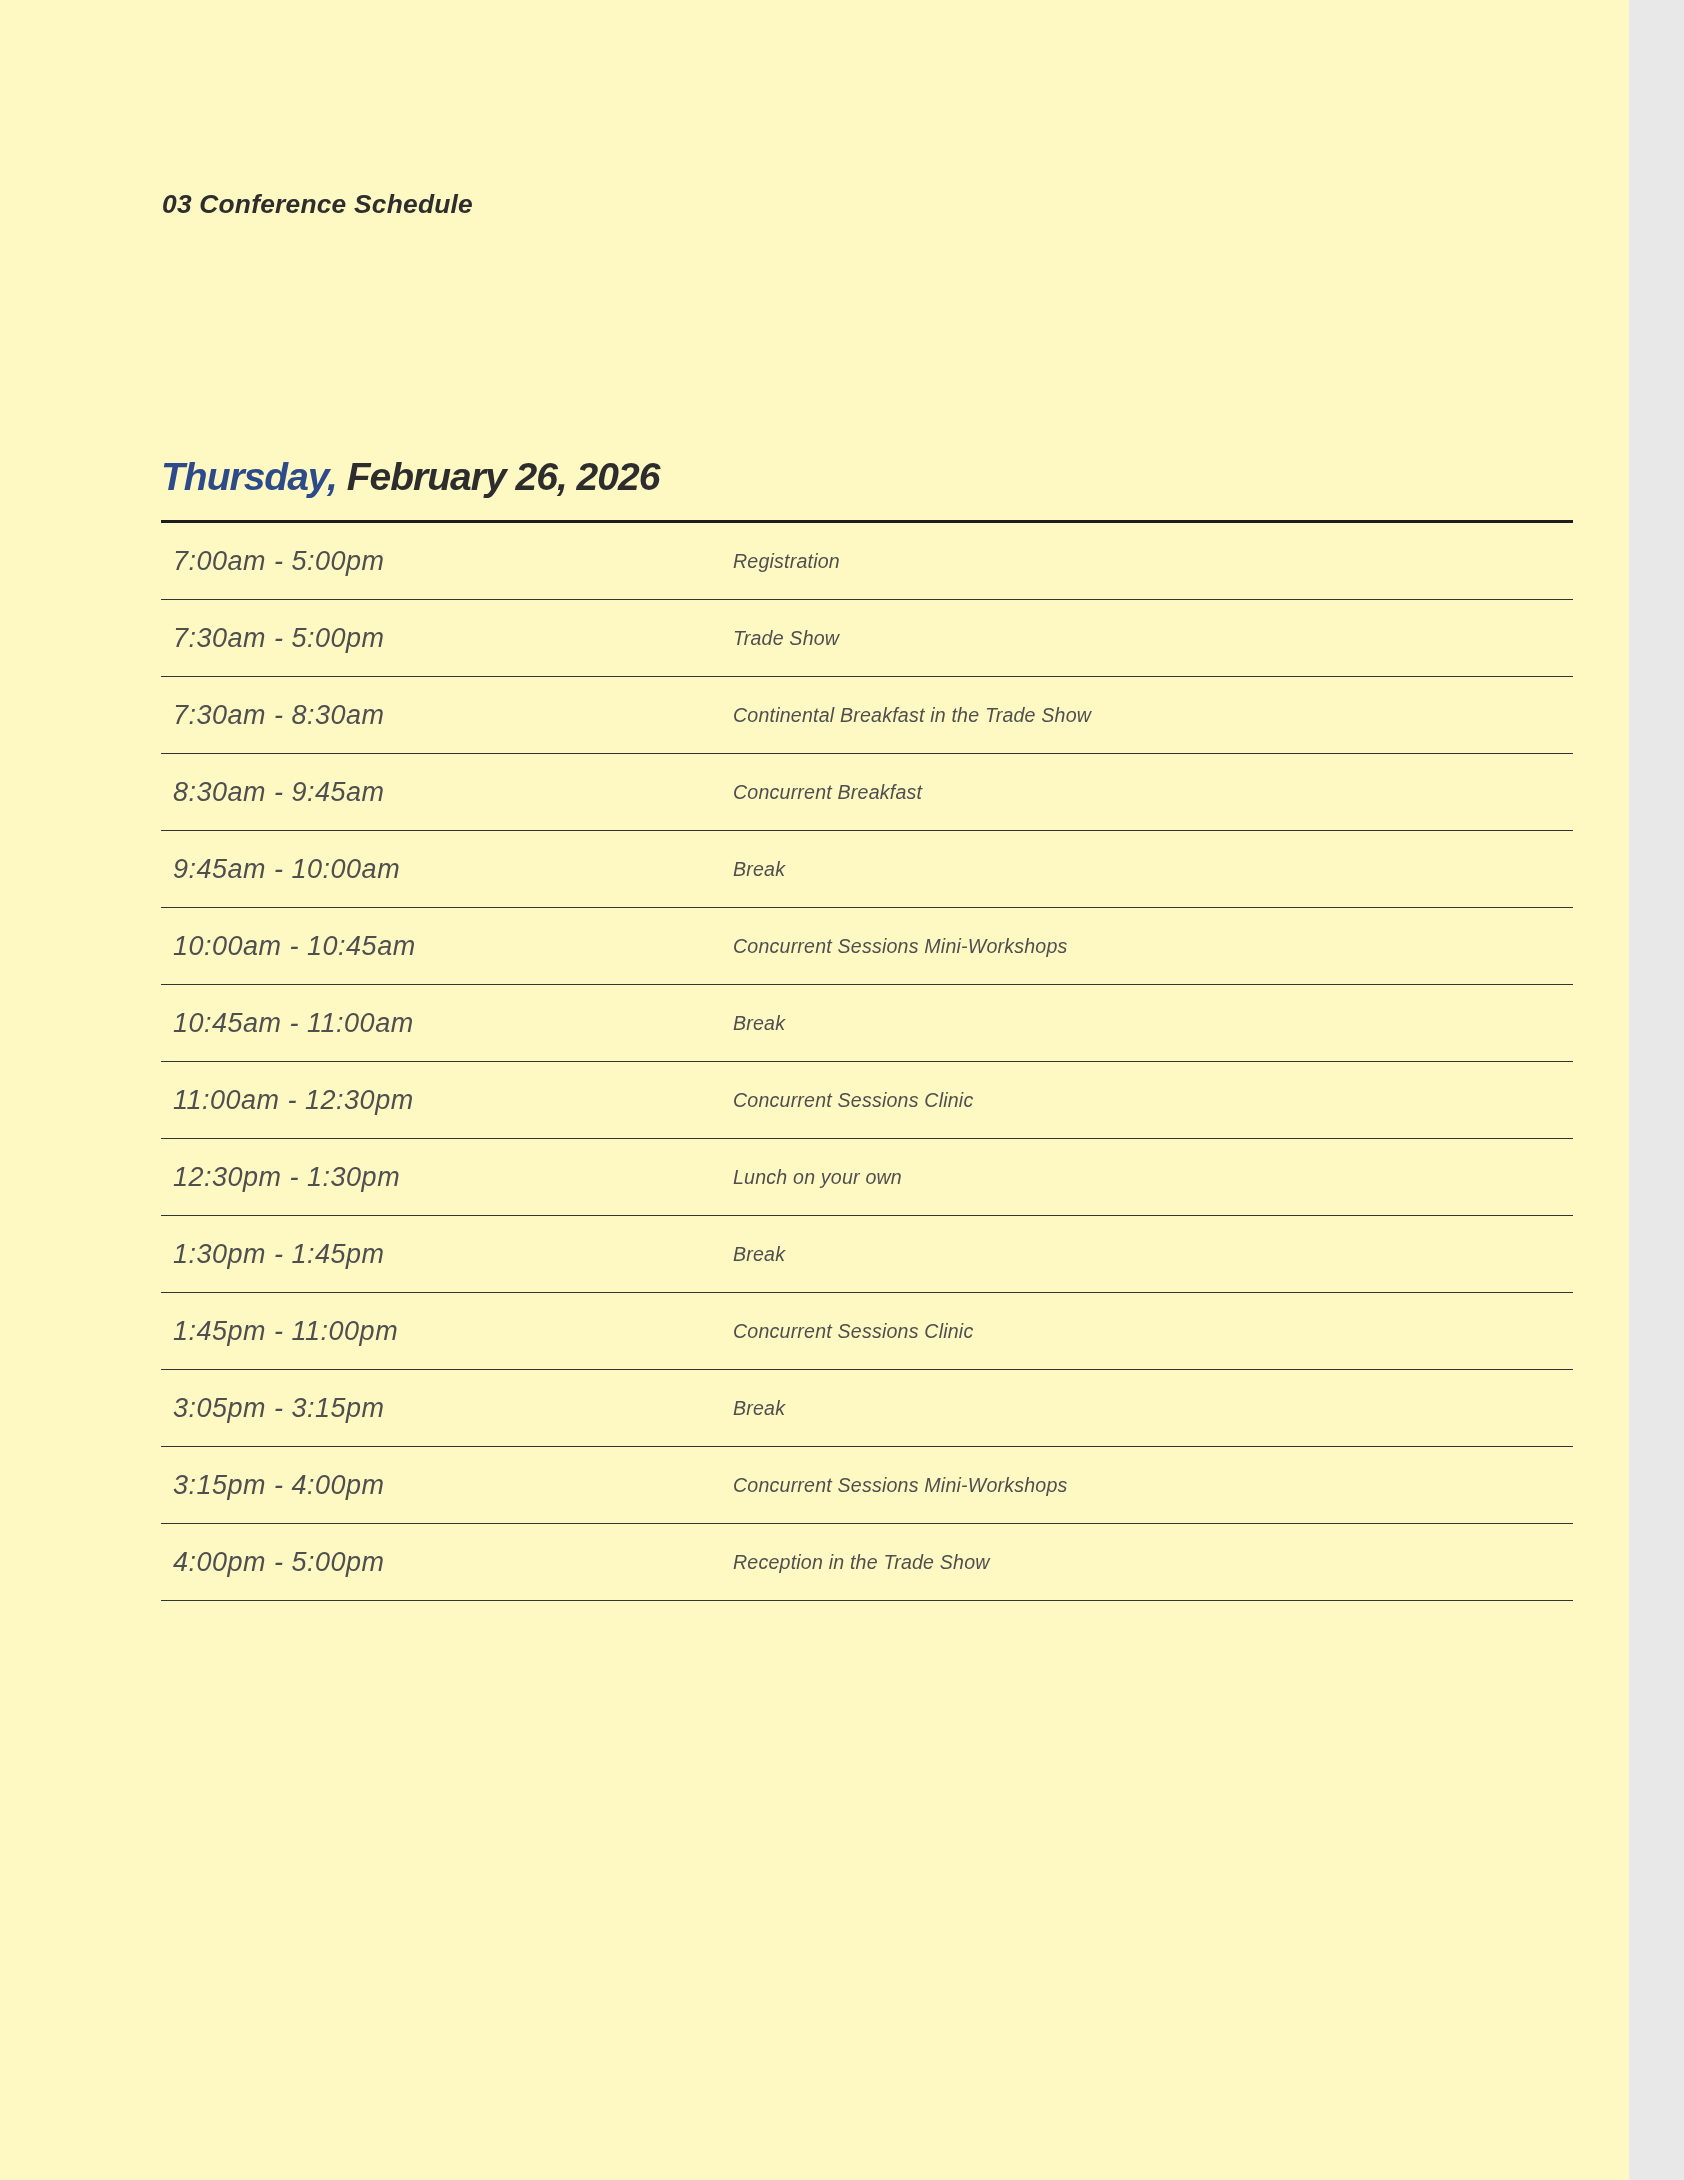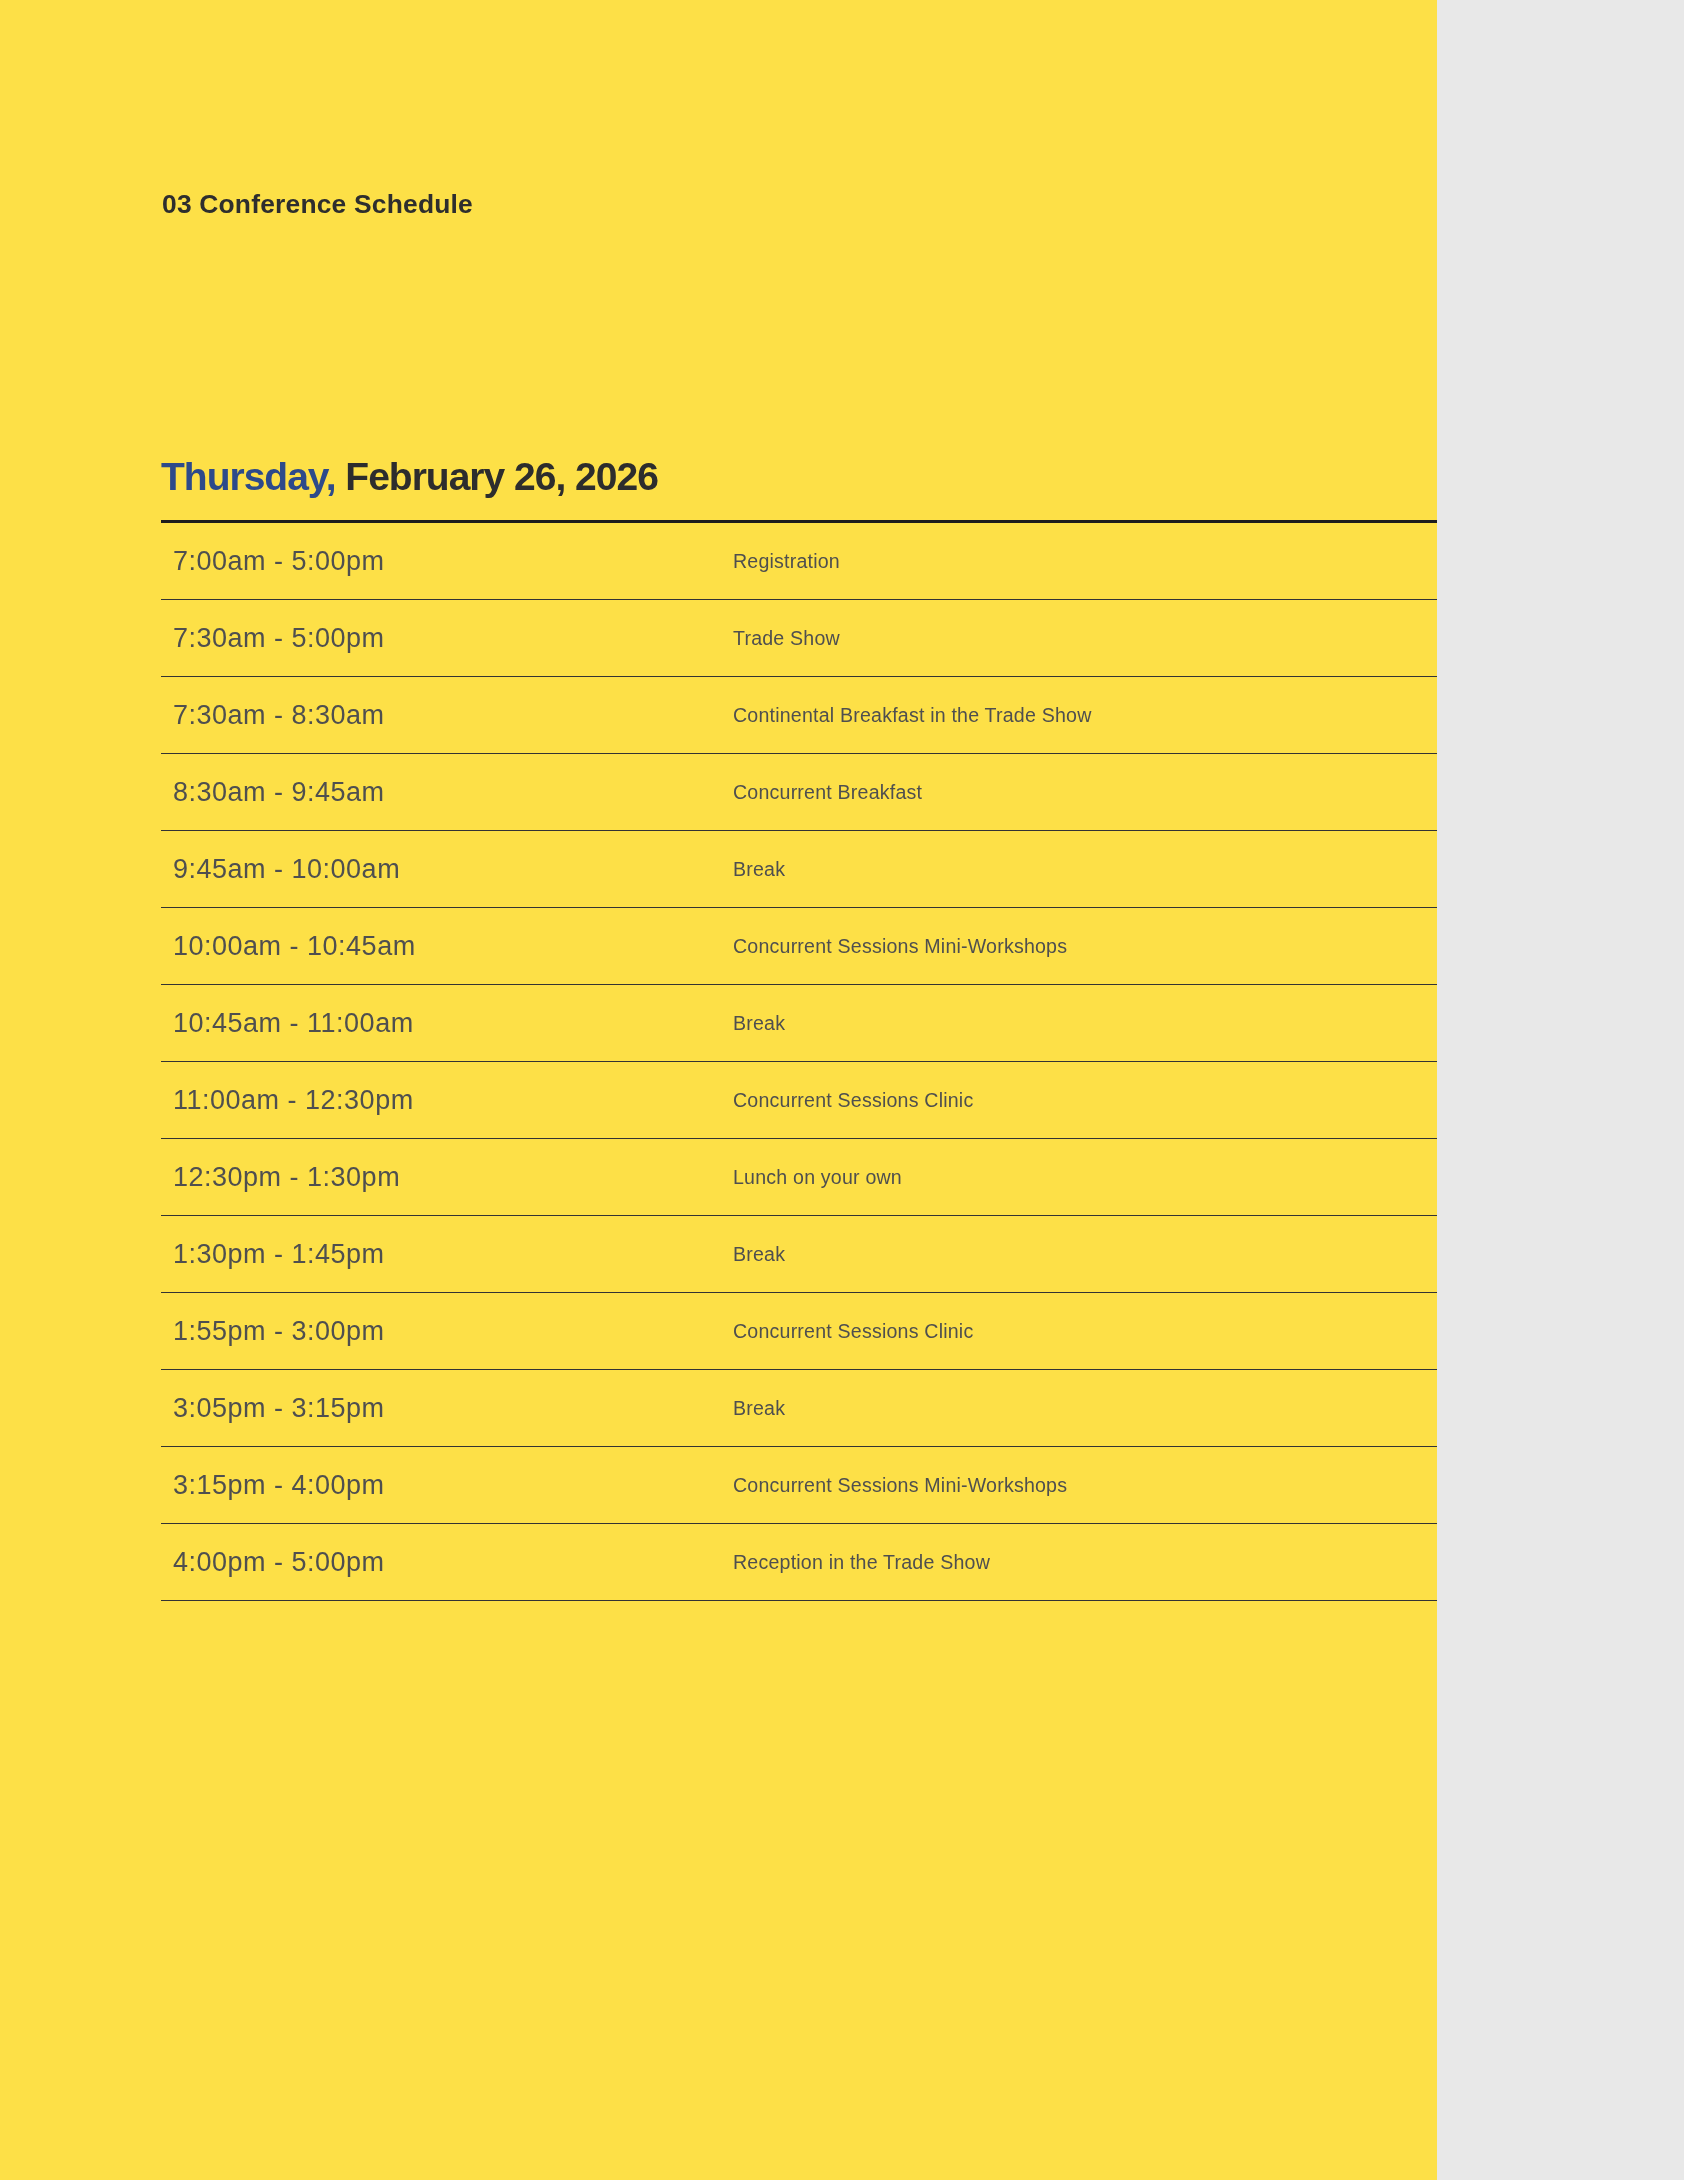--- a/index.html
+++ b/index.html
@@ -1,22 +1,23 @@
 <!DOCTYPE html>
 <html style="font-size:13.6px"><head>
 <meta charset="utf-8">
 <style>
   html, body { margin: 0; padding: 0; background: #e8e8e8; }
   .page {
     position: relative;
-    width: 1437px;
+    width: 1629px;
     height: 2181px;
-    background: #fde047;
+    background: #fef9c3;
     font-family: "Liberation Sans", sans-serif;
     overflow: hidden;
+    font-style: italic;
   }
   .section-label {
     position: absolute;
     left: 162px;
     top: 191px;
     font-size: 26.4px;
     font-weight: 700;
     color: #2e2e2e;
     letter-spacing: 0.2px;
     line-height: 1;
@@ -114,21 +115,21 @@
     </div>
     <div class="schedule-row">
       <div class="cell-time">12:30pm - 1:30pm</div>
       <div class="cell-event">Lunch on your own</div>
     </div>
     <div class="schedule-row">
       <div class="cell-time">1:30pm - 1:45pm</div>
       <div class="cell-event">Break</div>
     </div>
     <div class="schedule-row">
-      <div class="cell-time">1:55pm - 3:00pm</div>
+      <div class="cell-time">1:45pm - 11:00pm</div>
       <div class="cell-event">Concurrent Sessions Clinic</div>
     </div>
     <div class="schedule-row">
       <div class="cell-time">3:05pm - 3:15pm</div>
       <div class="cell-event">Break</div>
     </div>
     <div class="schedule-row">
       <div class="cell-time">3:15pm - 4:00pm</div>
       <div class="cell-event">Concurrent Sessions Mini-Workshops</div>
     </div>

